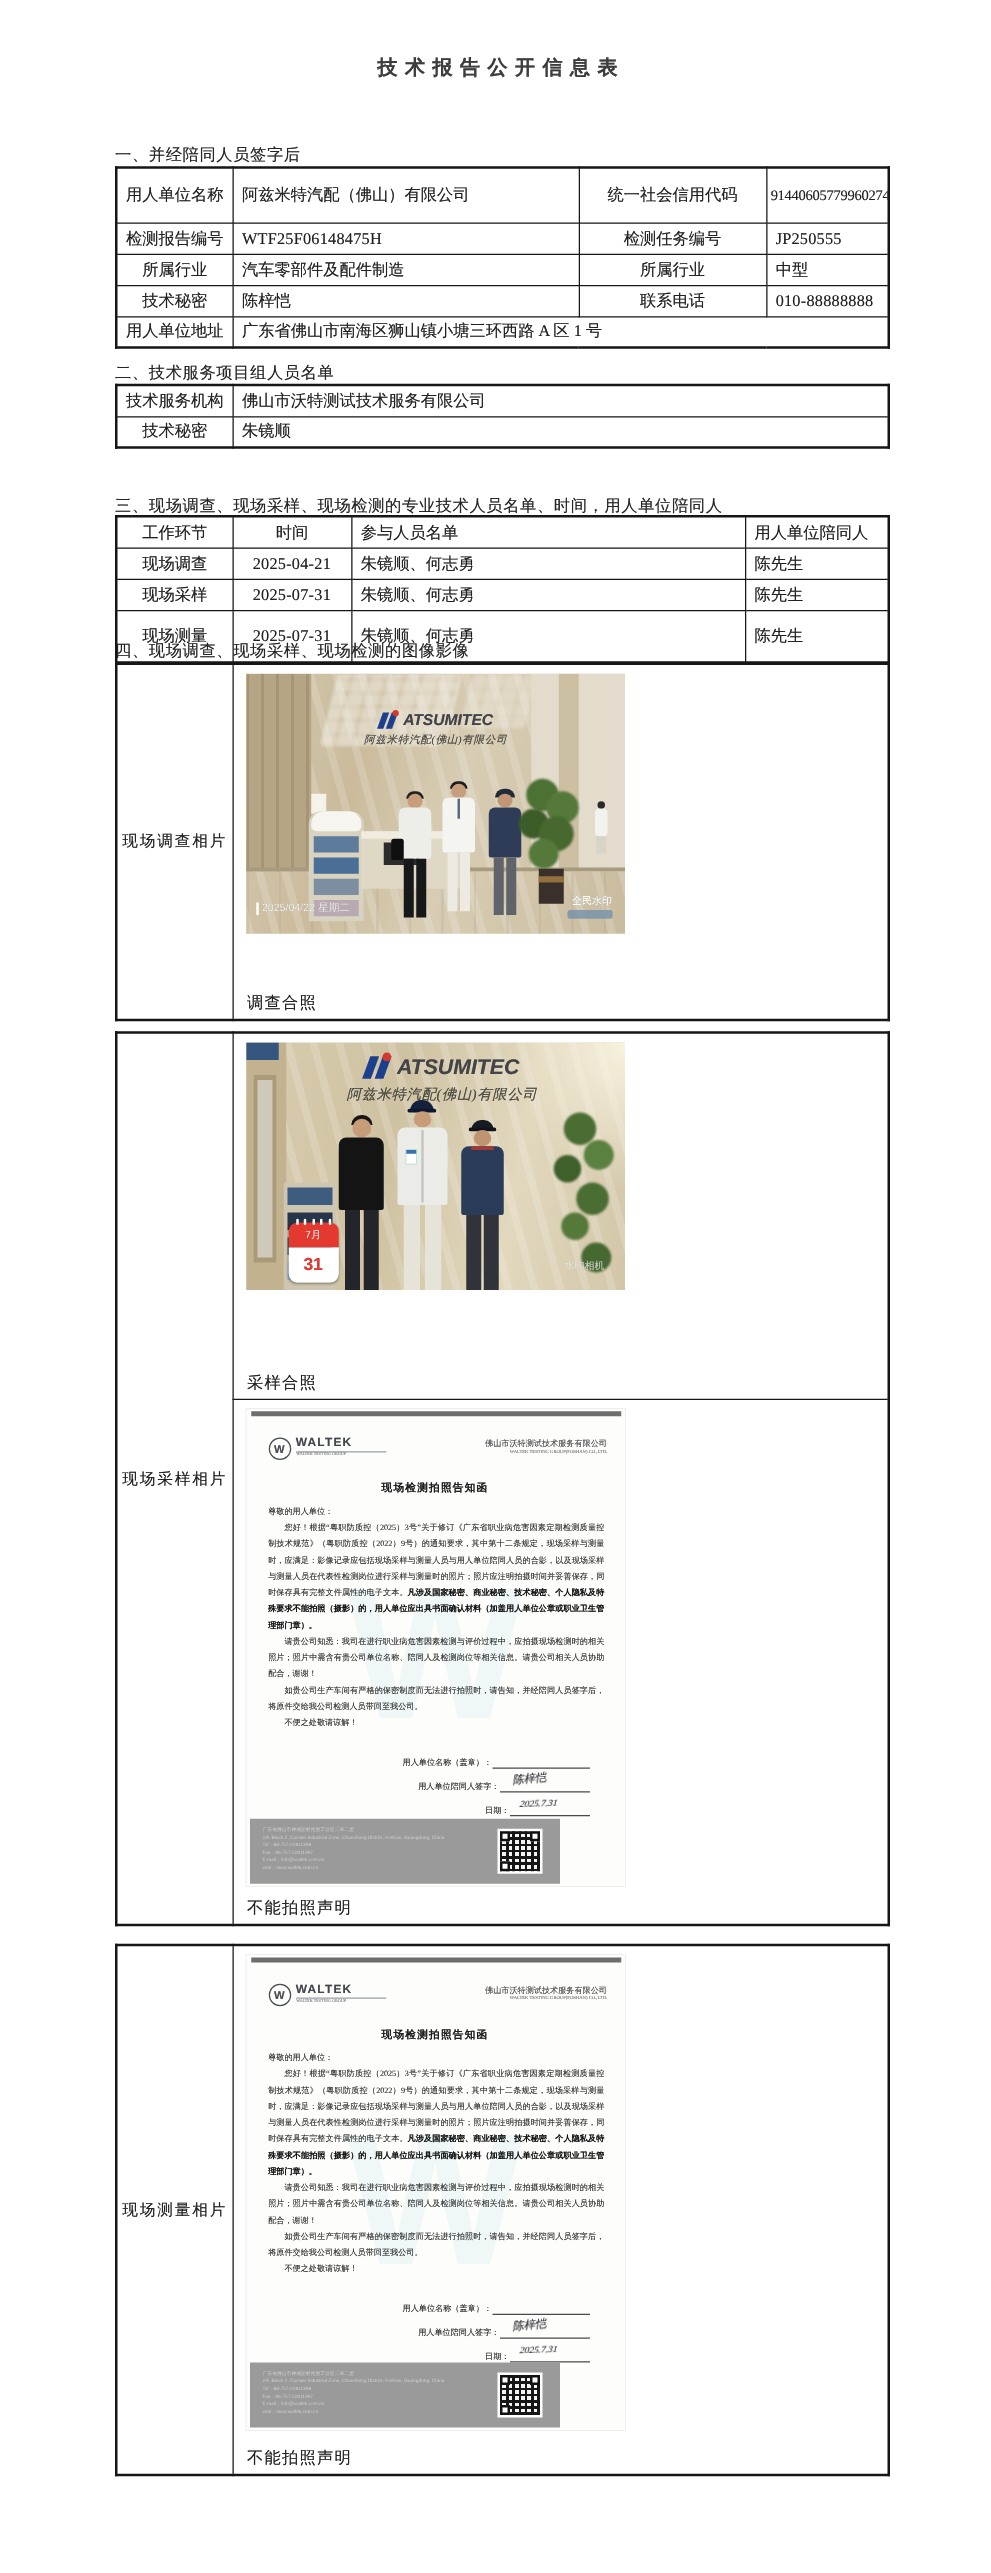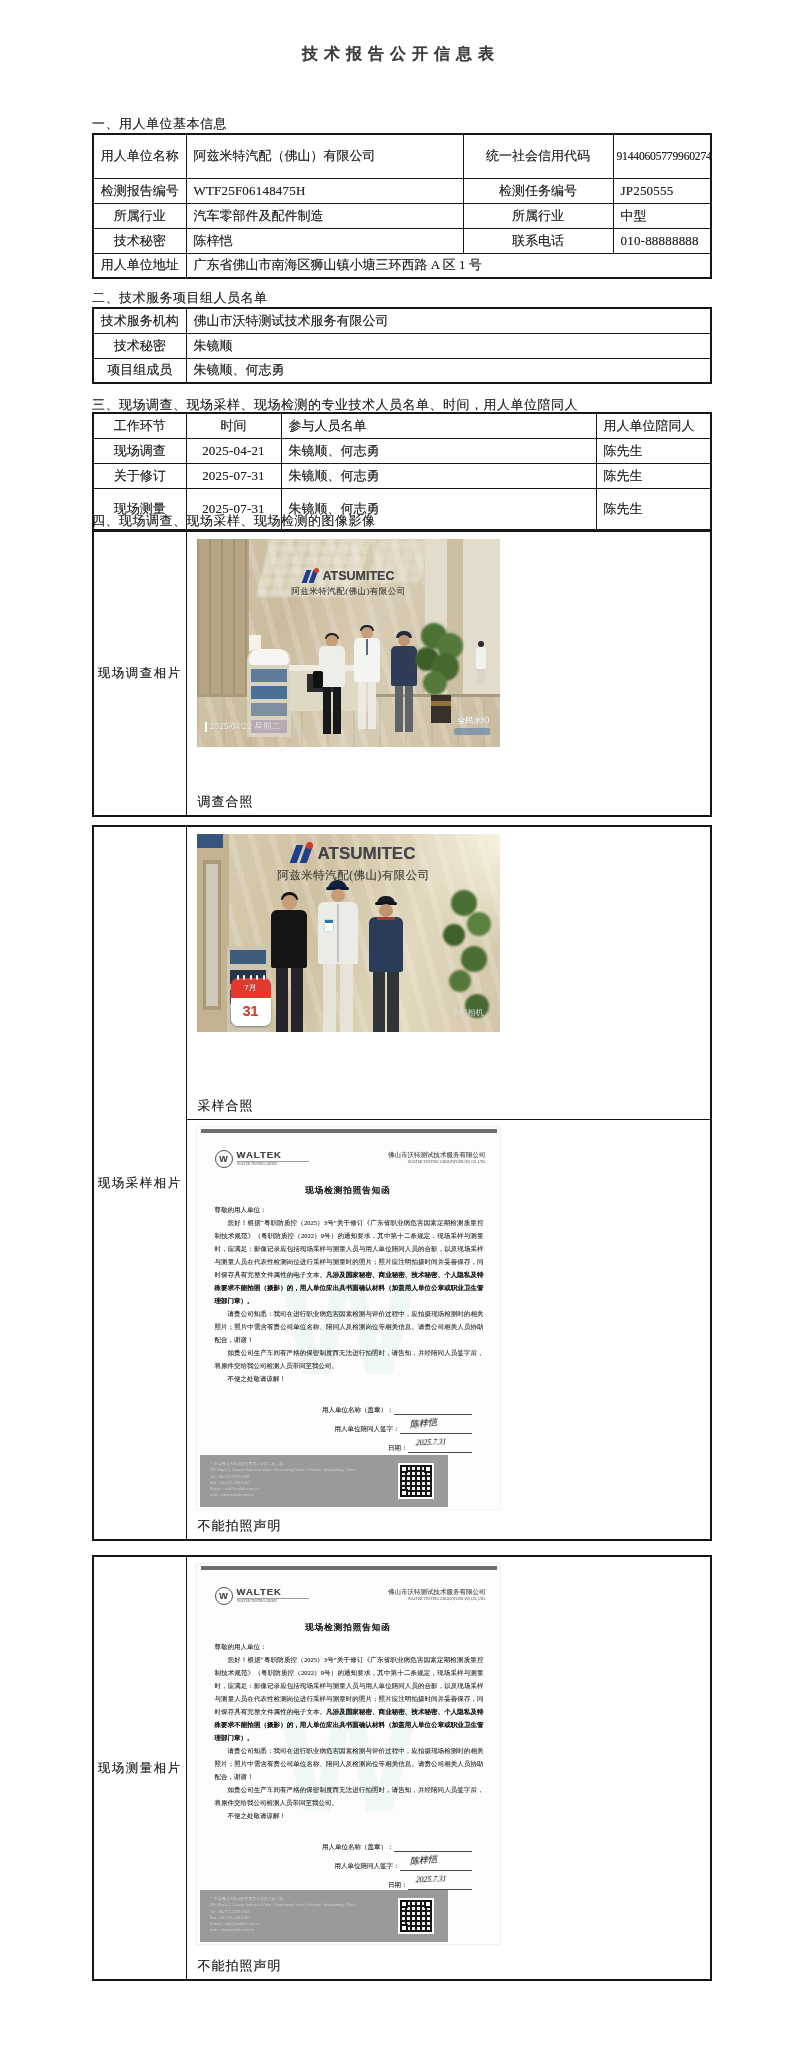--- a/index.html
+++ b/index.html
@@ -31,21 +31,21 @@
 
   
   .photo{position:relative;overflow:hidden;width:303px;background:#cfc3a8;}
   .ph1{height:208px;background:linear-gradient(105deg,#d3c7ac 0%,#cabb9c 30%,#d8cdb4 55%,#c9bb9e 100%);}
   .ph2{height:198px;background:linear-gradient(100deg,#d9cdb0 0%,#cfc2a2 38%,#e2d8be 70%,#d3c6a8 100%);}
   .veins{position:absolute;inset:0;background:repeating-linear-gradient(75deg,rgba(255,255,255,.16) 0 6px,transparent 6px 20px);}
   .reflect{position:absolute;background:
       repeating-linear-gradient(90deg,rgba(255,255,255,.55) 0 10px,rgba(255,255,255,.12) 10px 14px),
       repeating-linear-gradient(0deg,rgba(255,255,255,.45) 0 8px,rgba(255,255,255,.08) 8px 11px);
       transform:skewX(-14deg);filter:blur(1.2px);opacity:.55;border-radius:4px;}
-  .atsu-logo{position:absolute;text-align:center;}
+  .atsu-logo{position:absolute;text-align:center;font-style:italic;}
   .atsu-row{display:flex;align-items:center;justify-content:center;gap:4px;}
   .atsu-mark{position:relative;display:inline-block;}
   .atsu-mark .b1,.atsu-mark .b2{position:absolute;background:#1c3f8e;transform:skewX(-20deg);}
   .atsu-mark .dot{position:absolute;background:#d5382c;border-radius:50%;}
   .atsu-text{font-family:"Liberation Sans","DejaVu Sans",sans-serif;font-weight:bold;color:#42444a;}
   .atsu-cn{color:#4b4b43;}
   .person{position:absolute;}
   .pp{position:absolute;}
   .wmark{position:absolute;color:rgba(255,255,255,.95);font-family:"Liberation Sans","DejaVu Sans",sans-serif;}
 
@@ -98,21 +98,21 @@
   .cal-ticks{position:absolute;top:-3px;left:6px;right:6px;display:flex;justify-content:space-between;}
   .cal-ticks i{width:2px;height:5px;background:#fff;border-radius:1px;display:block;}
 </style>
 </head>
 <body>
 
 <div class="page">
 
   <div class="abs doc-title">技术报告公开信息表</div>
 
-  <div class="abs sec-head" style="top:115px">一、用人单位基本信息</div>
+  <div class="abs sec-head" style="top:115px">一、并经陪同人员签字后</div>
 
   <table class="abs" style="left:92px;top:133px">
     <colgroup>
         <col style="width:93px">
         <col style="width:277px">
         <col style="width:150px">
         <col style="width:98px">
       </colgroup>
     <tbody>
         <tr style="height:44px">
@@ -155,24 +155,20 @@
       </colgroup>
     <tbody>
         <tr style="height:25px">
       <td class="tc">技术服务机构</td>
       <td>佛山市沃特测试技术服务有限公司</td>
     </tr>
     <tr style="height:25px">
       <td class="tc">技术秘密</td>
       <td>朱镜顺</td>
     </tr>
-    <tr style="height:25px">
-      <td class="tc">项目组成员</td>
-      <td>朱镜顺、何志勇</td>
-    </tr>
   </tbody>
     </table>
 
   <div class="abs sec-head" style="top:396px">三、现场调查、现场采样、现场检测的专业技术人员名单、时间，用人单位陪同人</div>
 
   <table class="abs" style="left:92px;top:412px">
     <colgroup>
         <col style="width:93px">
         <col style="width:95px">
         <col style="width:315px">
@@ -185,21 +181,21 @@
       <td>参与人员名单</td>
       <td>用人单位陪同人</td>
     </tr>
     <tr style="height:25px">
       <td class="tc">现场调查</td>
       <td class="tc mono">2025-04-21</td>
       <td>朱镜顺、何志勇</td>
       <td>陈先生</td>
     </tr>
     <tr style="height:25px">
-      <td class="tc">关于修订</td>
+      <td class="tc">现场采样</td>
       <td class="tc mono">2025-07-31</td>
       <td>朱镜顺、何志勇</td>
       <td>陈先生</td>
     </tr>
     <tr style="height:42px">
       <td class="tc">现场测量</td>
       <td class="tc mono">2025-07-31</td>
       <td>朱镜顺、何志勇</td>
       <td>陈先生</td>
     </tr>

